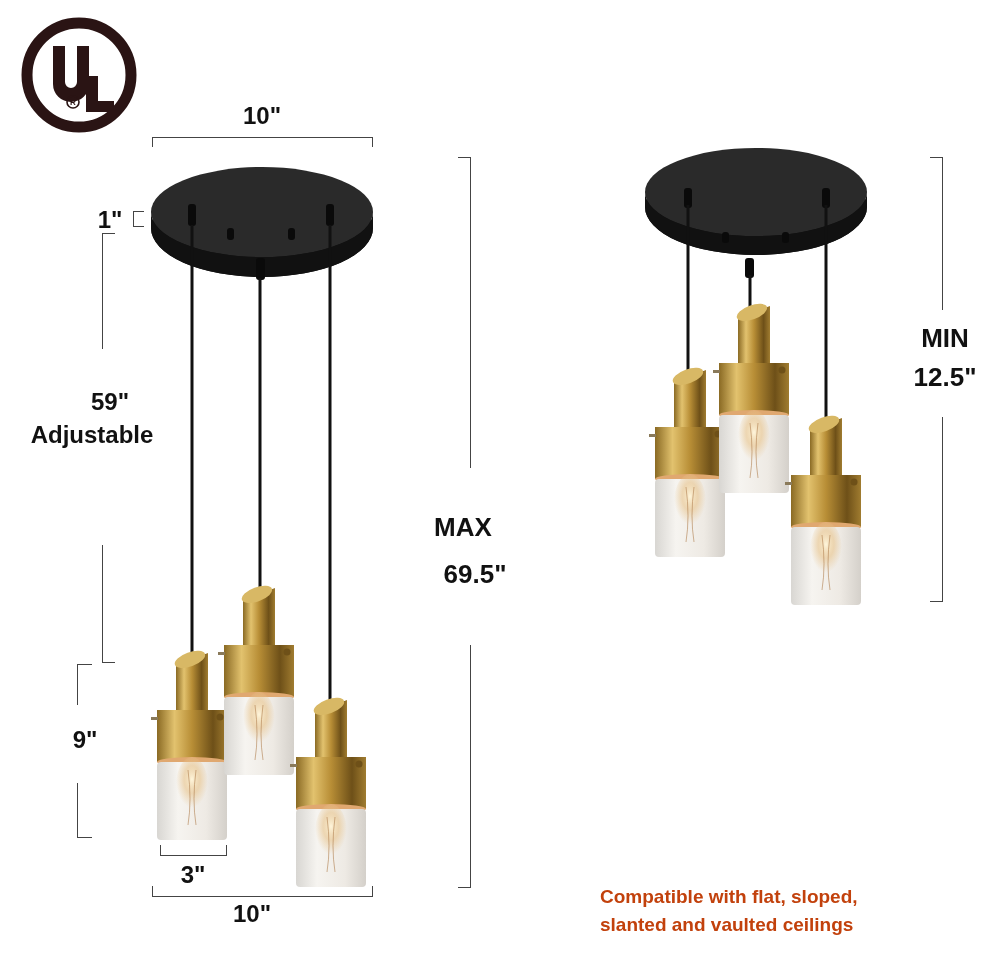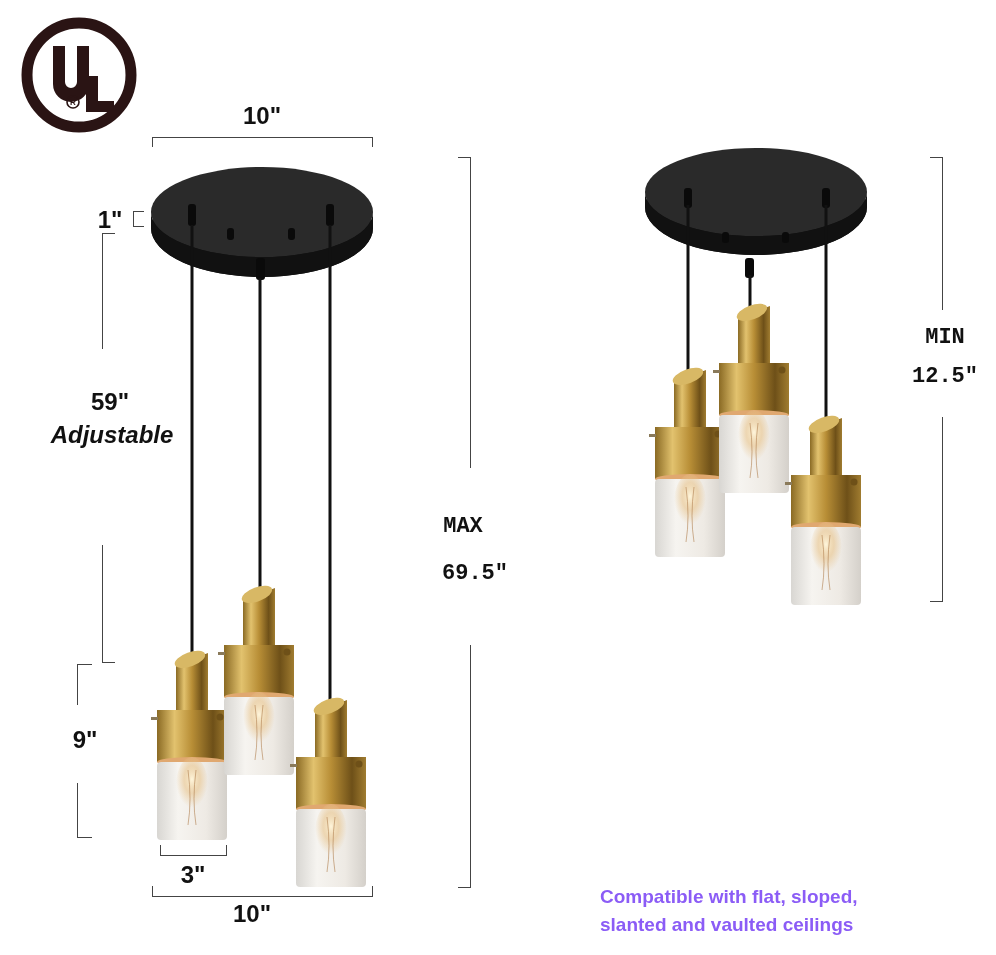--- a/index.html
+++ b/index.html
@@ -1,21 +1,21 @@
 <!DOCTYPE html>
 <html><head>
   <meta charset="utf-8">
   <style>
     html, body { margin: 0; padding: 0; background: #ffffff; }
     body { width: 996px; height: 955px; position: relative; overflow: hidden;
            font-family: "Liberation Sans", sans-serif; color: #111; }
     .abs { position: absolute; }
     .lbl { position: absolute; font-weight: bold; font-size: 24px; line-height: 28px; color: #111; text-align: center; white-space: nowrap; }
-    .lbl.big { font-size: 22px; line-height: 38px; font-family: Liberation Mono, monospace; }
-    .note { position: absolute; font-weight: bold; font-size: 19px; line-height: 26px; color: #8b5cf6; white-space: nowrap; }
+    .lbl.big { font-size: 26px; line-height: 38px; }
+    .note { position: absolute; font-weight: bold; font-size: 19px; line-height: 26px; color: #c2410c; white-space: nowrap; }
     .line { position: absolute; background: #444; }
     svg { position: absolute; overflow: visible; }
   </style>
 </head>
 <body>
 
 <div class="abs" style="left:20px;top:16px;width:118px;height:118px;">
   <svg width="118" height="118" viewBox="0 0 118 118">
     <circle cx="59" cy="59" r="52" fill="none" stroke="#2a1414" stroke-width="11"></circle>
     <path d="M33 30 h12 v36 a6 6 0 0 0 12 0 v-36 h12 v38 a18 18 0 0 1 -36 0z" fill="#2a1414"></path>
@@ -28,21 +28,21 @@
 <div class="lbl" style="left:232px;top:102px;width:60px;">10"</div>
 <div class="line" style="left:152px;top:137px;width:221px;height:1px;"></div>
 <div class="line" style="left:152px;top:137px;width:1px;height:10px;"></div>
 <div class="line" style="left:372px;top:137px;width:1px;height:10px;"></div>
 
 <div class="lbl" style="left:94px;top:206px;width:32px;">1"</div>
 <div class="abs" style="left:133px;top:211px;width:10px;height:14px;border:1px solid #444;border-right:none;"></div>
 
 <div class="abs" style="left:102px;top:233px;width:12px;height:115px;border-left:1px solid #444;border-top:1px solid #444;"></div>
 <div class="lbl" style="left:70px;top:388px;width:80px;">59"</div>
-<div class="lbl" style="left:32px;top:421px;width:160px;font-style:italic;">Adjustable</div>
+<div class="lbl" style="left:12px;top:421px;width:160px;">Adjustable</div>
 <div class="abs" style="left:102px;top:545px;width:12px;height:117px;border-left:1px solid #444;border-bottom:1px solid #444;"></div>
 
 <div class="abs" style="left:77px;top:664px;width:14px;height:40px;border-left:1px solid #444;border-top:1px solid #444;"></div>
 <div class="lbl" style="left:60px;top:726px;width:50px;">9"</div>
 <div class="abs" style="left:77px;top:783px;width:14px;height:54px;border-left:1px solid #444;border-bottom:1px solid #444;"></div>
 
 <div class="abs" style="left:160px;top:845px;width:65px;height:10px;border:1px solid #444;border-top:none;"></div>
 <div class="lbl" style="left:168px;top:861px;width:50px;">3"</div>
 
 <div class="abs" style="left:152px;top:886px;width:219px;height:10px;border:1px solid #444;border-top:none;"></div>

